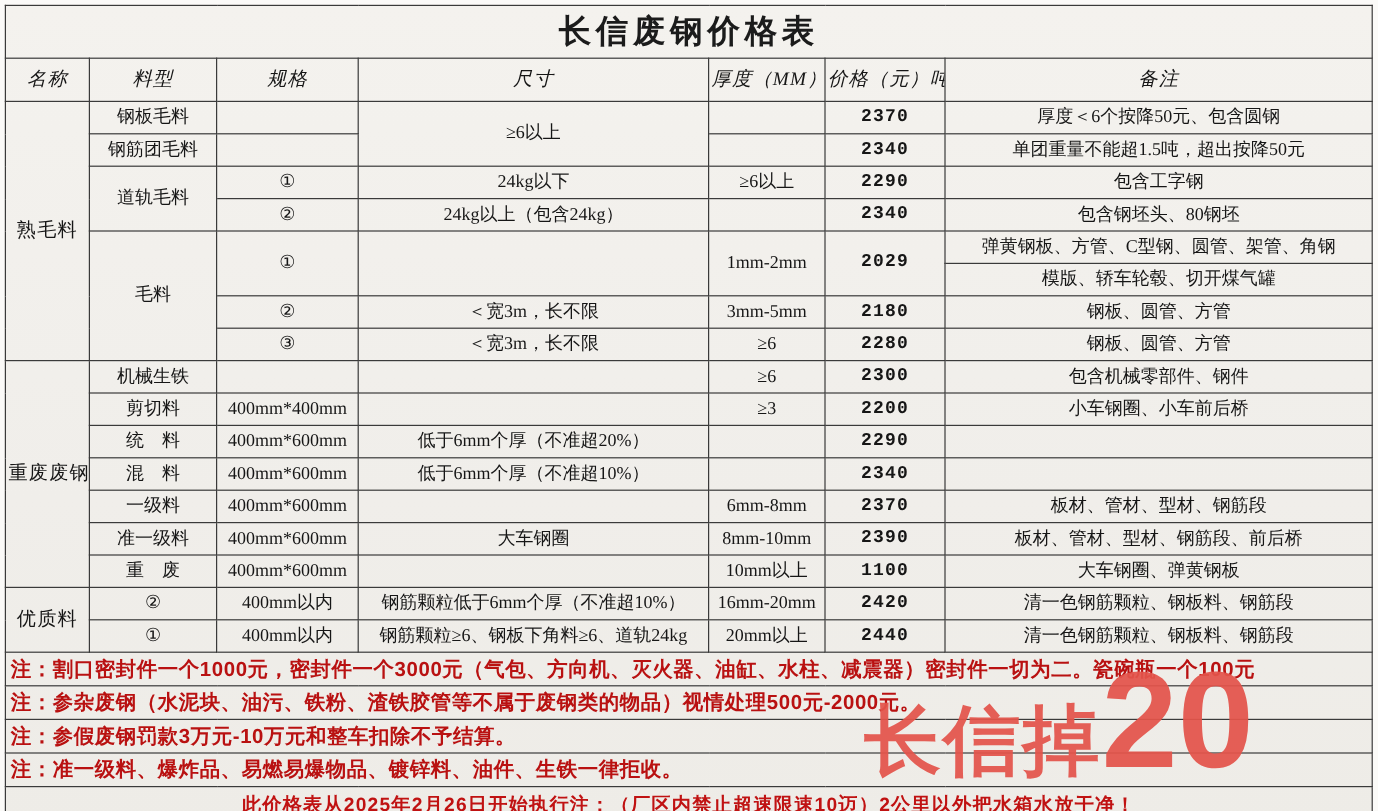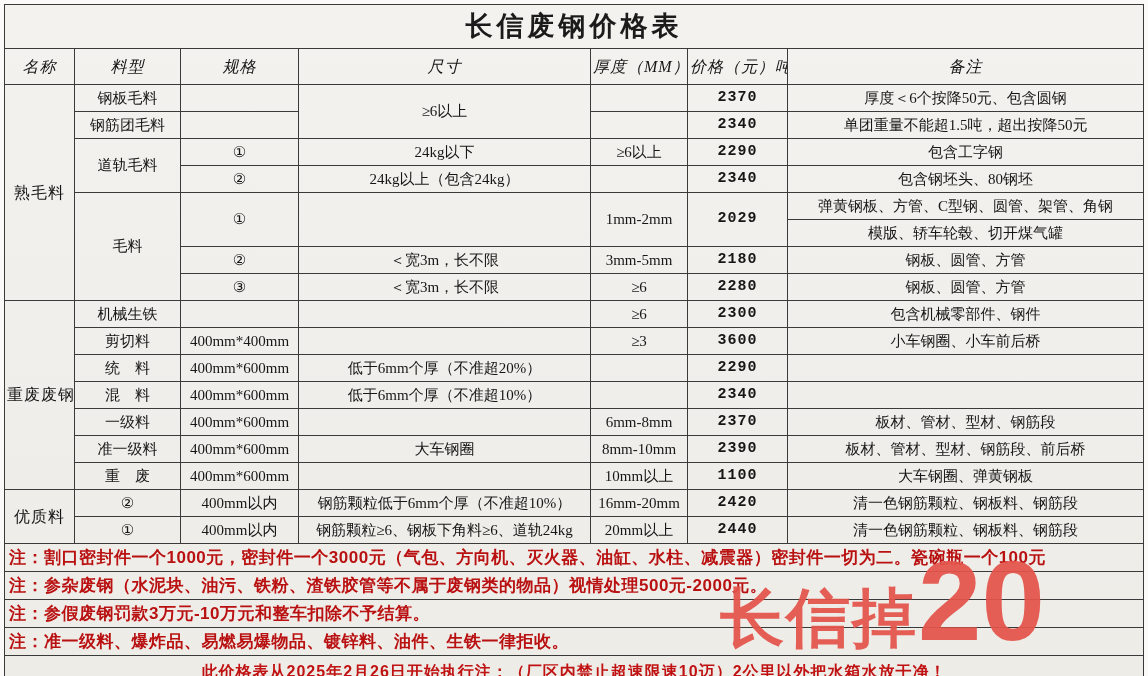--- a/index.html
+++ b/index.html
@@ -137,21 +137,21 @@
     <td></td>
     <td>≥6</td>
     <td class="price">2300</td>
     <td>包含机械零部件、钢件</td>
   </tr>
   <tr class="body-row">
     <td>剪切料</td>
     <td>400mm*400mm</td>
     <td></td>
     <td>≥3</td>
-    <td class="price">3600</td>
+    <td class="price">2200</td>
     <td>小车钢圈、小车前后桥</td>
   </tr>
   <tr class="body-row">
     <td>统　料</td>
     <td>400mm*600mm</td>
     <td>低于6mm个厚（不准超20%）</td>
     <td></td>
     <td class="price">2290</td>
     <td></td>
   </tr>

